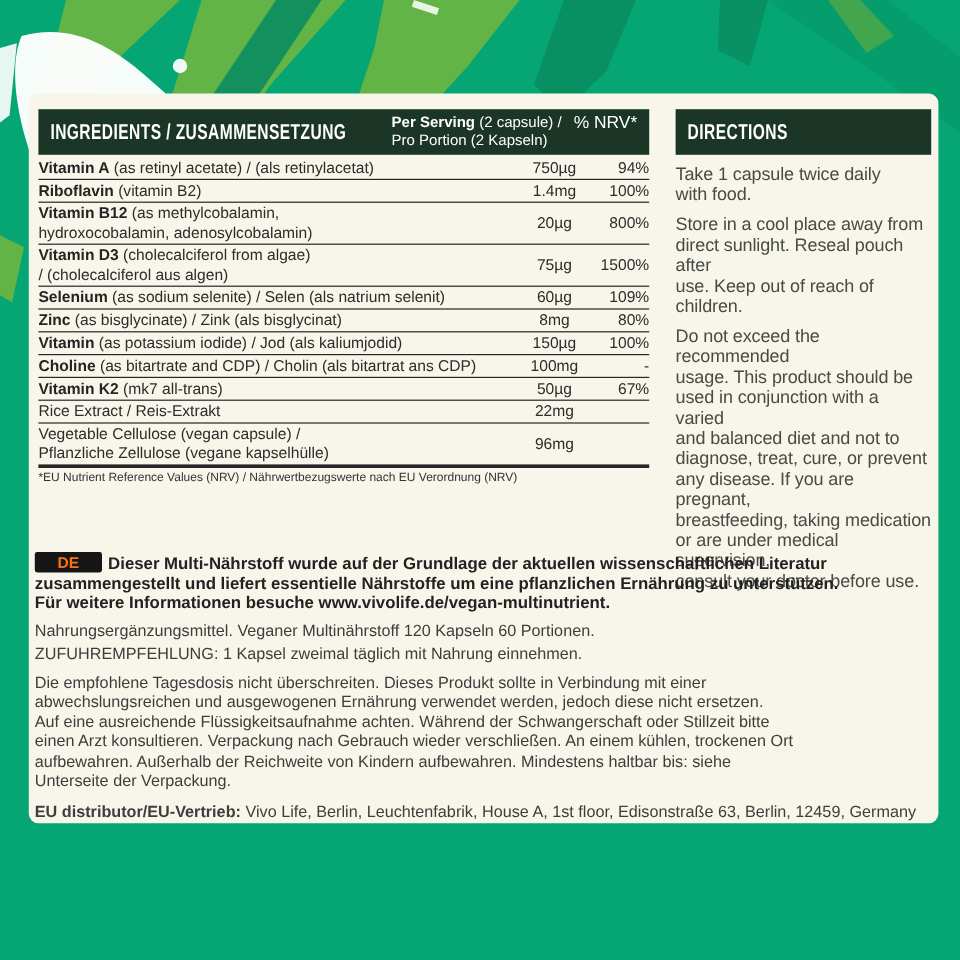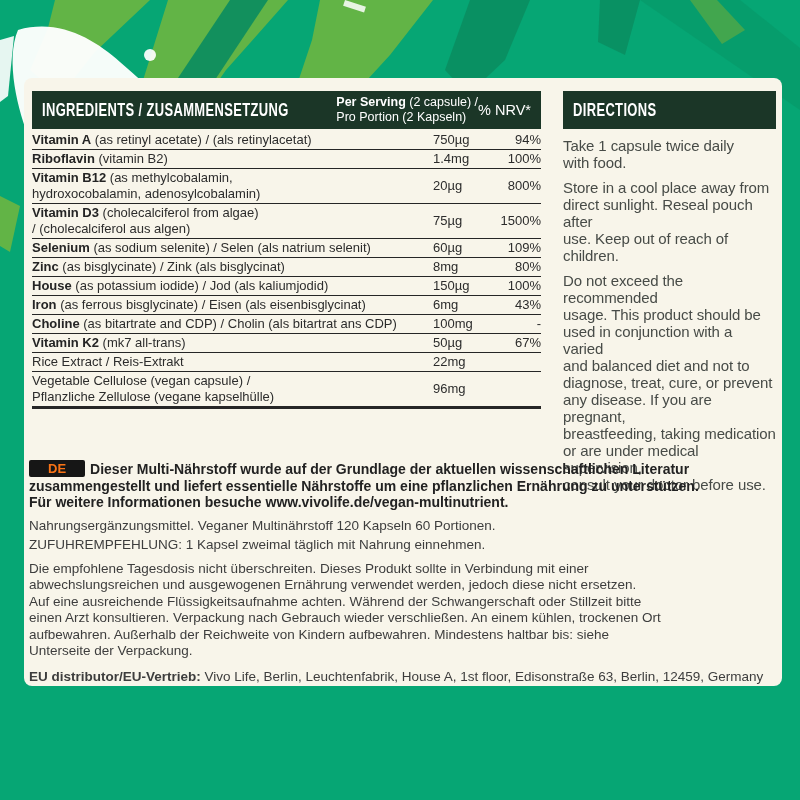--- a/index.html
+++ b/index.html
@@ -18,32 +18,32 @@
   body{font-family:"Liberation Sans", sans-serif;background:var(--background-green);}
   .stage{position:relative;width:800px;height:800px;background:var(--background-green);}
   .bg-art{position:absolute;top:0;left:0;z-index:0;}
   .panel{position:absolute;left:24px;top:78px;width:758px;height:608px;background:var(--panel-cream);border-radius:8px;z-index:1;}
 
   
   .bar{background:var(--header-dark-green);height:38px;display:flex;align-items:center;justify-content:space-between;padding:16px 10px;color:#ffffff;}
   .bar-title-box{width:252px;overflow:visible;}
   .bar-title{display:inline-block;transform:scaleX(0.72);transform-origin:0 50%;white-space:nowrap;font-weight:bold;font-size:18px;letter-spacing:0.5px;}
   .dir-title-box{width:130px;}
-  .serving-group{display:flex;align-items:center;gap:0;}
+  .serving-group{display:flex;align-items:flex-start;gap:10px;}
   .serving-lines{font-size:12.5px;line-height:15px;text-align:left;}
   .nrv-head{font-size:14.5px;white-space:nowrap;}
 
   
   .ingredients-col{position:absolute;left:8px;top:13px;width:509px;}
   .ing-table{margin-top:2px;}
   .ing-row{display:flex;align-items:center;border-bottom:1px solid var(--rule-color);padding:1px 0;font-size:13px;line-height:16px;color:var(--text-dark);}
   .ing-row:last-child{border-bottom:3px solid var(--rule-color);}
   .ing-name{flex:1;padding-right:4px;white-space:pre-wrap;}
   .ing-name b{color:#242424;}
-  .ing-amt{width:58px;text-align:left;}
+  .ing-amt{width:58px;text-align:center;}
   .ing-nrv{width:50px;text-align:right;}
   .footnote{font-size:10px;color:#333;margin-top:3px;}
 
   
   .directions-col{position:absolute;left:539px;top:13px;width:213px;}
   .dir-text p{font-size:15px;line-height:17px;color:var(--text-gray);margin-top:8px;white-space:pre-wrap;letter-spacing:-0.1px;}
 
   
   .bottom{position:absolute;left:5px;top:382px;width:748px;color:var(--text-dark);}
   .de-para{font-size:14px;line-height:16.5px;font-weight:bold;color:#222;white-space:pre-wrap;}
@@ -119,28 +119,23 @@
             <span class="ing-name"><b>Selenium</b><span> (as sodium selenite) / Selen (als natrium selenit)</span></span>
             <span class="ing-amt">60µg</span>
             <span class="ing-nrv">109%</span>
           </div>
           <div class="ing-row">
             <span class="ing-name"><b>Zinc</b><span> (as bisglycinate) / Zink (als bisglycinat)</span></span>
             <span class="ing-amt">8mg</span>
             <span class="ing-nrv">80%</span>
           </div>
           <div class="ing-row">
-            <span class="ing-name"><b>House</b><span> (as potassium iodide) / Jod (als kaliumjodid)</span></span>
+            <span class="ing-name"><b>Vitamin</b><span> (as potassium iodide) / Jod (als kaliumjodid)</span></span>
             <span class="ing-amt">150µg</span>
             <span class="ing-nrv">100%</span>
-          </div>
-          <div class="ing-row">
-            <span class="ing-name"><b>Iron</b><span> (as ferrous bisglycinate) / Eisen (als eisenbisglycinat)</span></span>
-            <span class="ing-amt">6mg</span>
-            <span class="ing-nrv">43%</span>
           </div>
           <div class="ing-row">
             <span class="ing-name"><b>Choline</b><span> (as bitartrate and CDP) / Cholin (als bitartrat ans CDP)</span></span>
             <span class="ing-amt">100mg</span>
             <span class="ing-nrv">-</span>
           </div>
           <div class="ing-row">
             <span class="ing-name"><b>Vitamin K2</b><span> (mk7 all-trans)</span></span>
             <span class="ing-amt">50µg</span>
             <span class="ing-nrv">67%</span>
@@ -150,20 +145,21 @@
             <span class="ing-amt">22mg</span>
             <span class="ing-nrv"></span>
           </div>
           <div class="ing-row">
             <span class="ing-name"><b></b><span>Vegetable Cellulose (vegan capsule) /
 Pflanzliche Zellulose (vegane kapselhülle)</span></span>
             <span class="ing-amt">96mg</span>
             <span class="ing-nrv"></span>
           </div>
         </div>
+      <div class="footnote">*EU Nutrient Reference Values (NRV) / Nährwertbezugswerte nach EU Verordnung (NRV)</div>
     </div>
 
     <div class="directions-col">
       <div class="bar">
         <span class="bar-title-box dir-title-box">
           <span class="bar-title">DIRECTIONS</span>
         </span>
       </div>
       <div class="dir-text" id="dir-text">
           <p>Take 1 capsule twice daily

